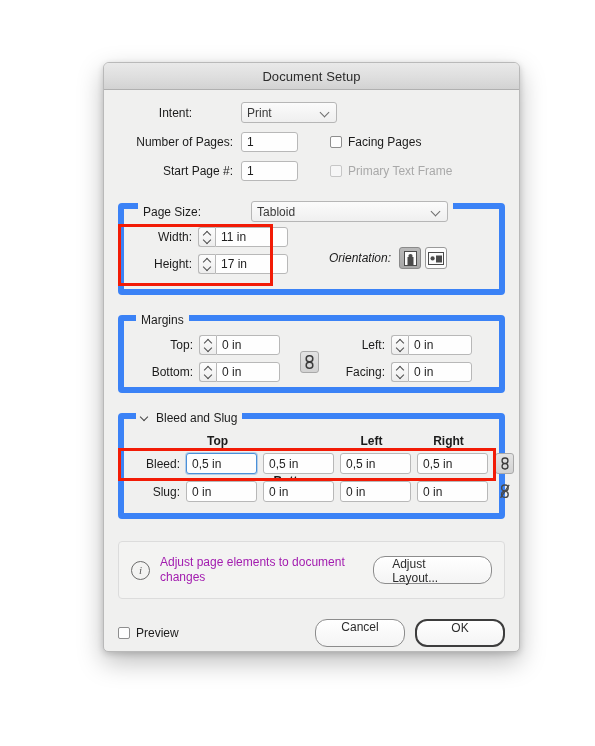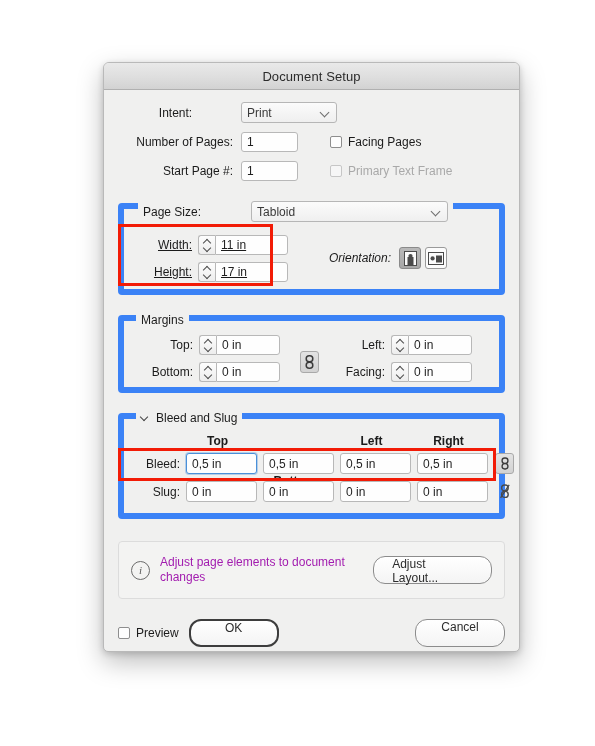--- a/index.html
+++ b/index.html
@@ -305,21 +305,21 @@
 
     <div class="group" style="height:92px; margin-top:22px;">
       <div class="legend" style="left:14px; width:305px;">
         <span>Page Size:</span>
         <span class="select" style="flex:1; height:21px;margin-left:44px;">
           <span class="val">Tabloid</span>
           <span class="chev"></span>
         </span>
       </div>
 
-      <div style="position:absolute; left:18px; top:26px;text-decoration:underline;">
+      <div style="position:absolute; left:18px; top:18px;">
         <div class="row" style="margin-top:0;">
           <div class="lbl" style="width:50px;">Width:</div>
           <div class="stepper" style="margin-left:6px;"></div>
           <div class="field" style="width:73px;">
             <span>11 in</span>
           </div>
         </div>
         <div class="row" style="margin-top:7px;">
           <div class="lbl" style="width:50px;">Height:</div>
           <div class="stepper" style="margin-left:6px;"></div>
@@ -460,25 +460,25 @@
       <div class="btn" style="margin-left:auto;">
         <span>Adjust Layout...</span>
       </div>
     </div>
 
     <div class="row" style="margin-top:20px; align-items:center;">
       <div class="cbox">
         <span class="box"></span>
         <span>Preview</span>
       </div>
+      <div class="btn" style="width:90px; margin-left:auto; padding:0;">
+        <span>Cancel</span>
+      </div>
       <div class="btn strong" style="width:90px; margin-left:10px; padding:0;">
         <span>OK</span>
       </div>
-      <div class="btn" style="width:90px; margin-left:auto; padding:0;">
-        <span>Cancel</span>
-      </div>
     </div>
 
   </div>
 </div>
 
 <div class="annot" style="left:118px; top:224px; width:155px; height:62px;"></div>
 <div class="annot" style="left:118px; top:448px; width:378px; height:33px;"></div>
 
 </body></html>

